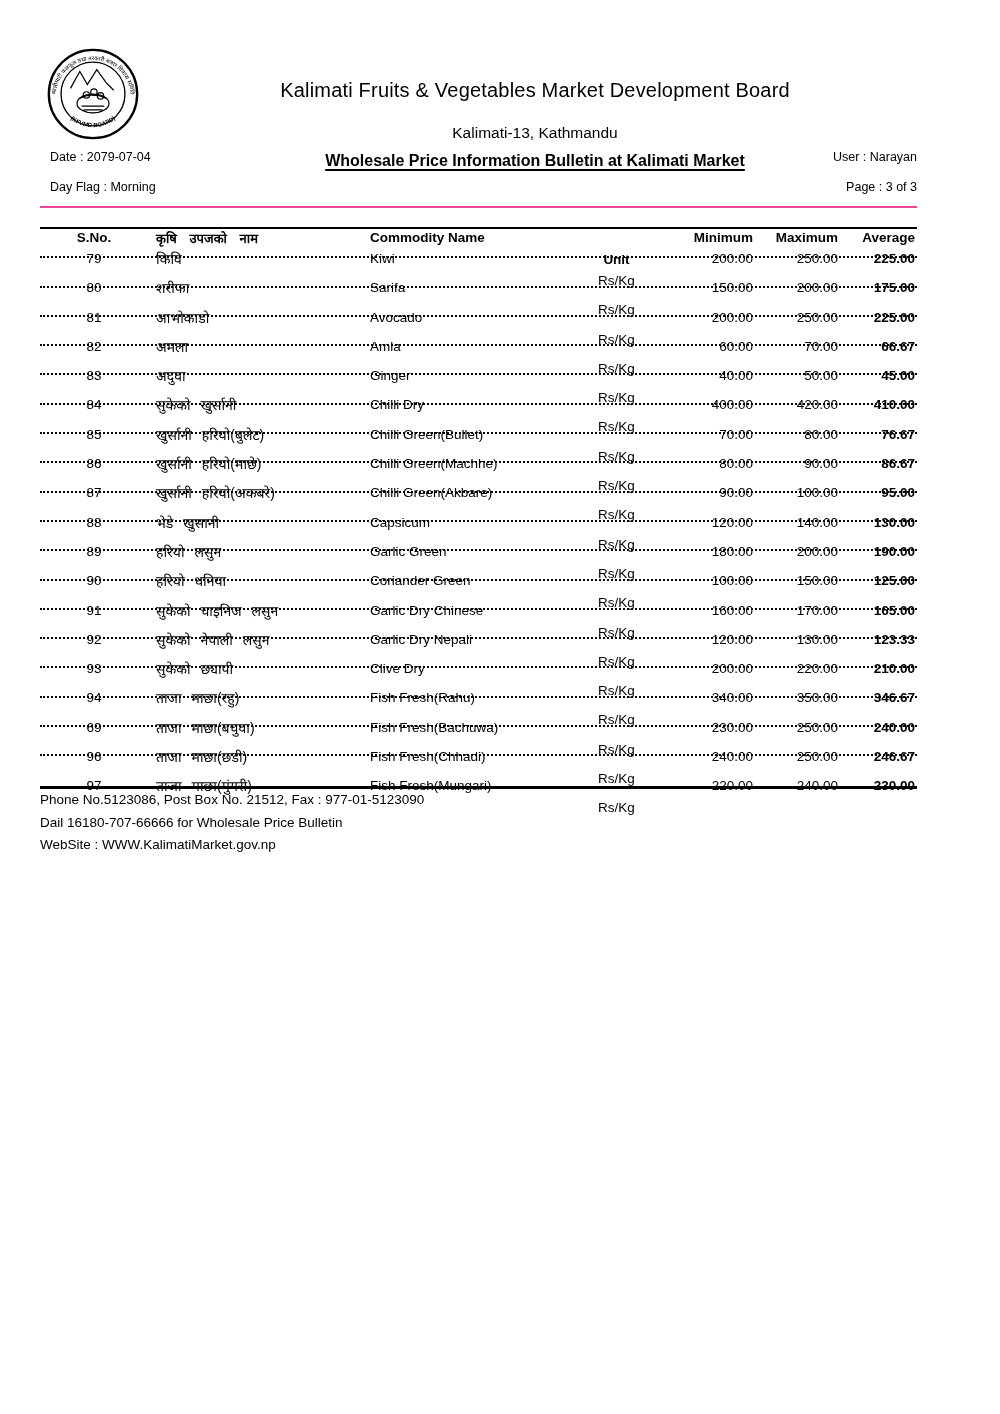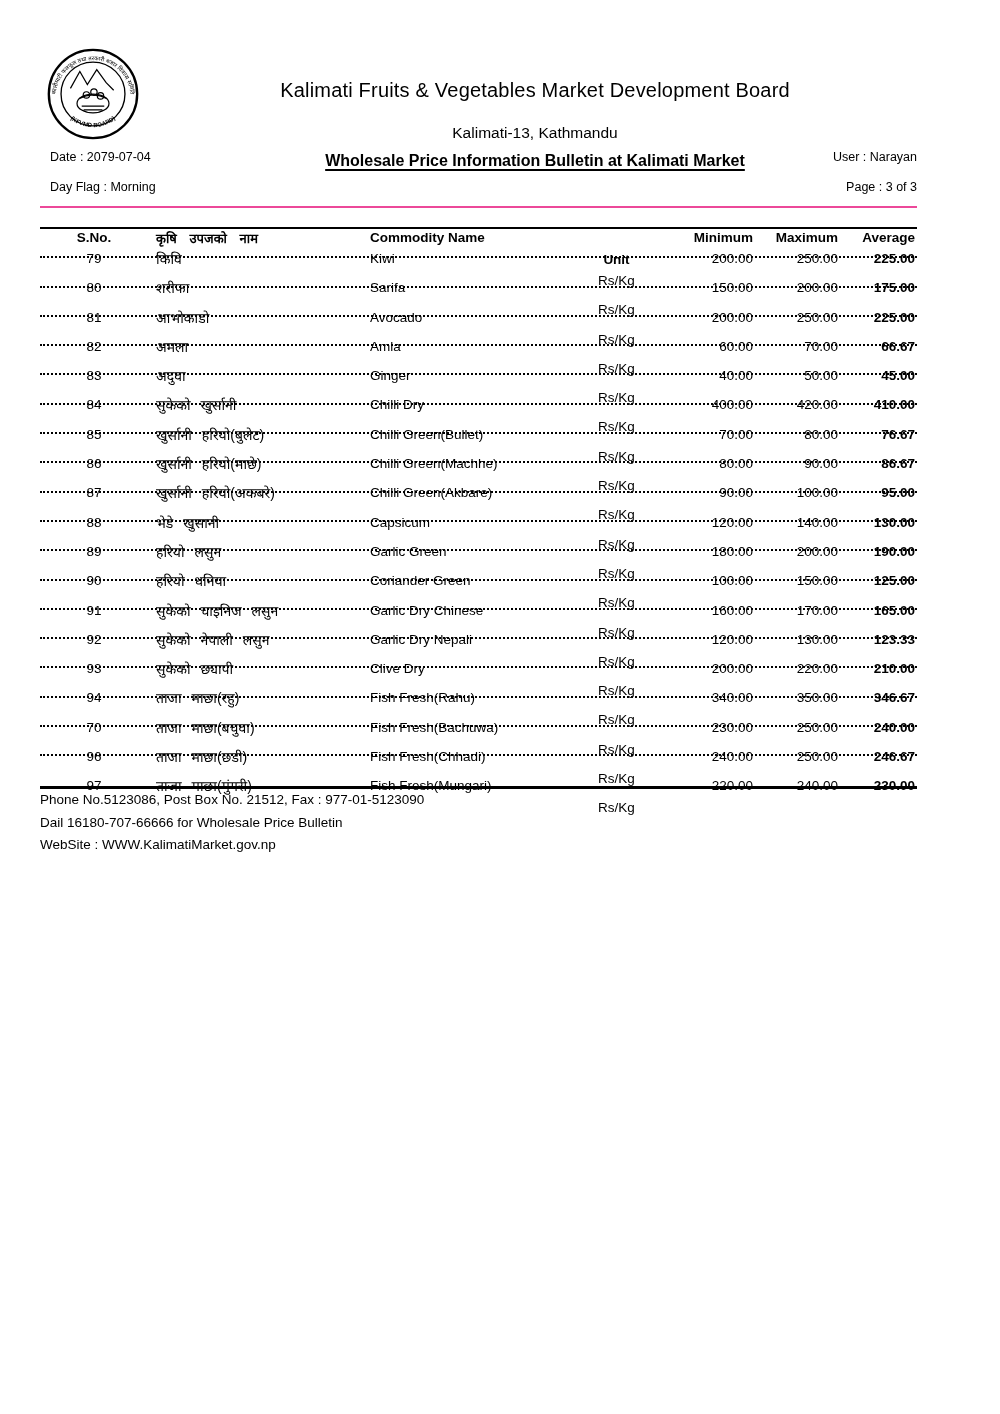--- a/index.html
+++ b/index.html
@@ -242,21 +242,21 @@
         <div class="trow">
       <div class="c-sno">94</div>
       <div class="c-nep">ताजा माछा(रहु)</div>
       <div class="c-com">Fish Fresh(Rahu)</div>
       <div class="c-unit">Rs/Kg</div>
       <div class="c-min">340.00</div>
       <div class="c-max">350.00</div>
       <div class="c-avg">346.67</div>
     </div>
         <div class="trow">
-      <div class="c-sno">70</div>
+      <div class="c-sno">69</div>
       <div class="c-nep">ताजा माछा(बचुवा)</div>
       <div class="c-com">Fish Fresh(Bachuwa)</div>
       <div class="c-unit">Rs/Kg</div>
       <div class="c-min">230.00</div>
       <div class="c-max">250.00</div>
       <div class="c-avg">240.00</div>
     </div>
         <div class="trow">
       <div class="c-sno">96</div>
       <div class="c-nep">ताजा माछा(छडी)</div>

